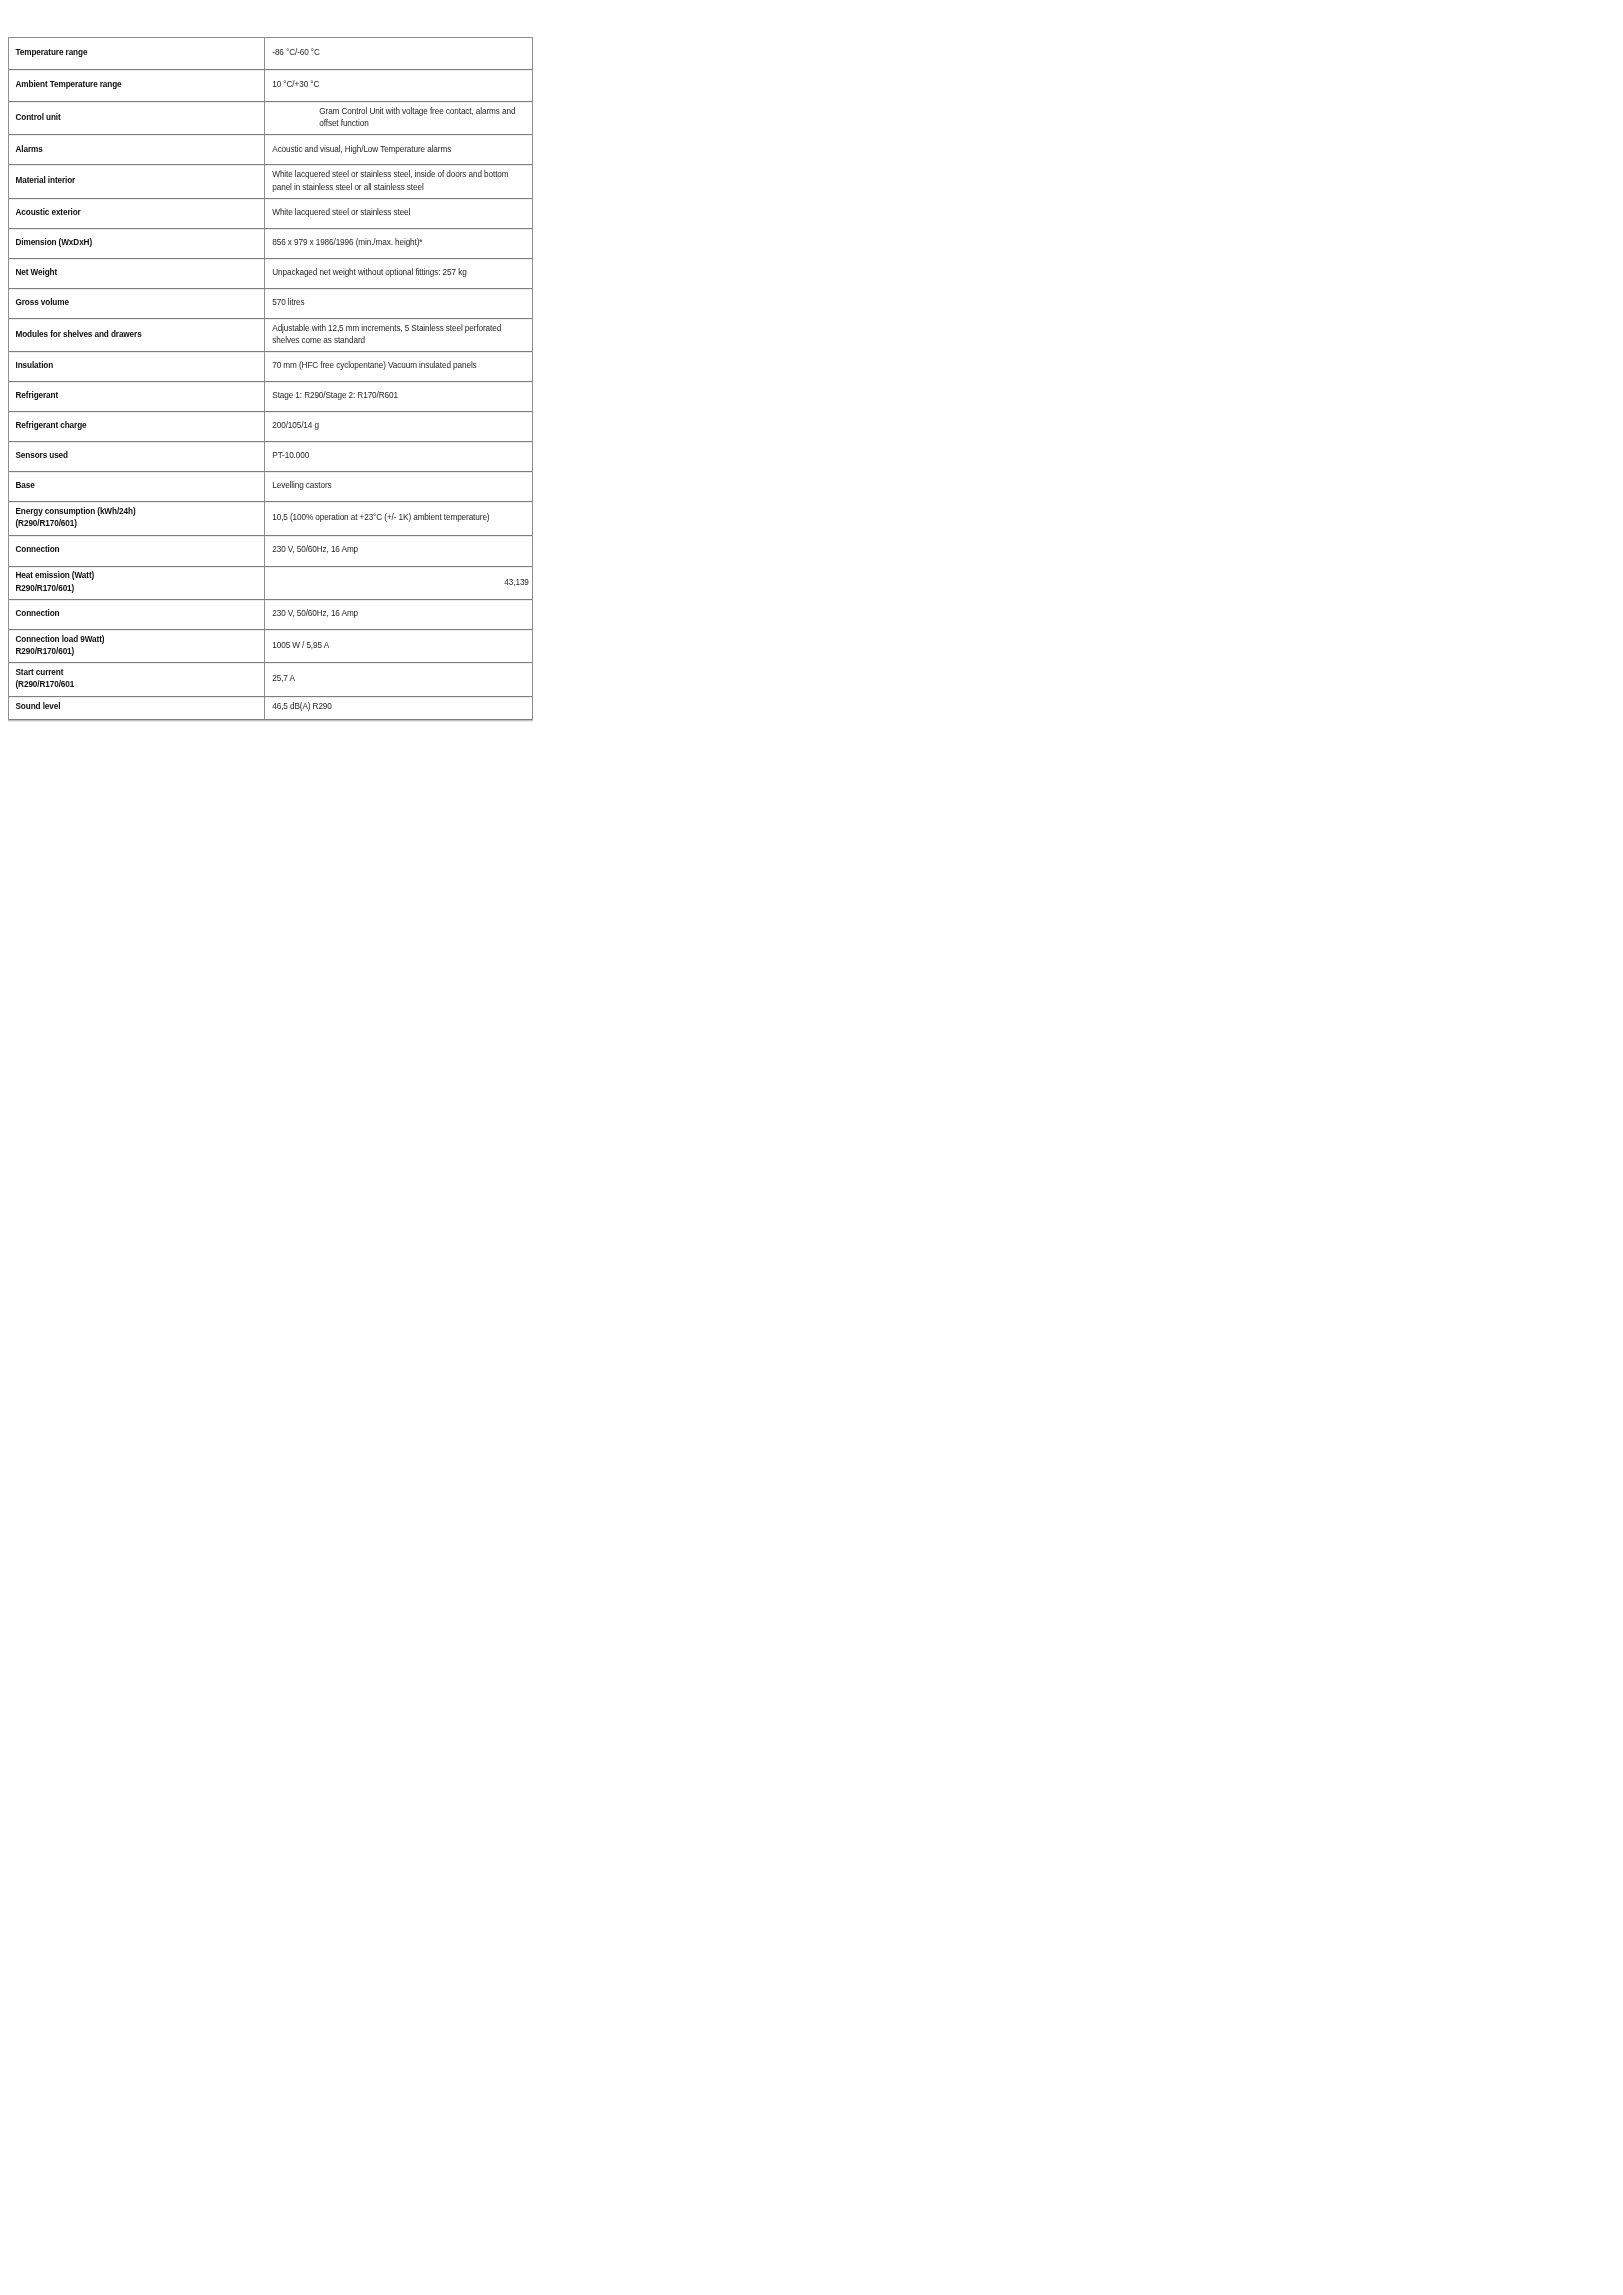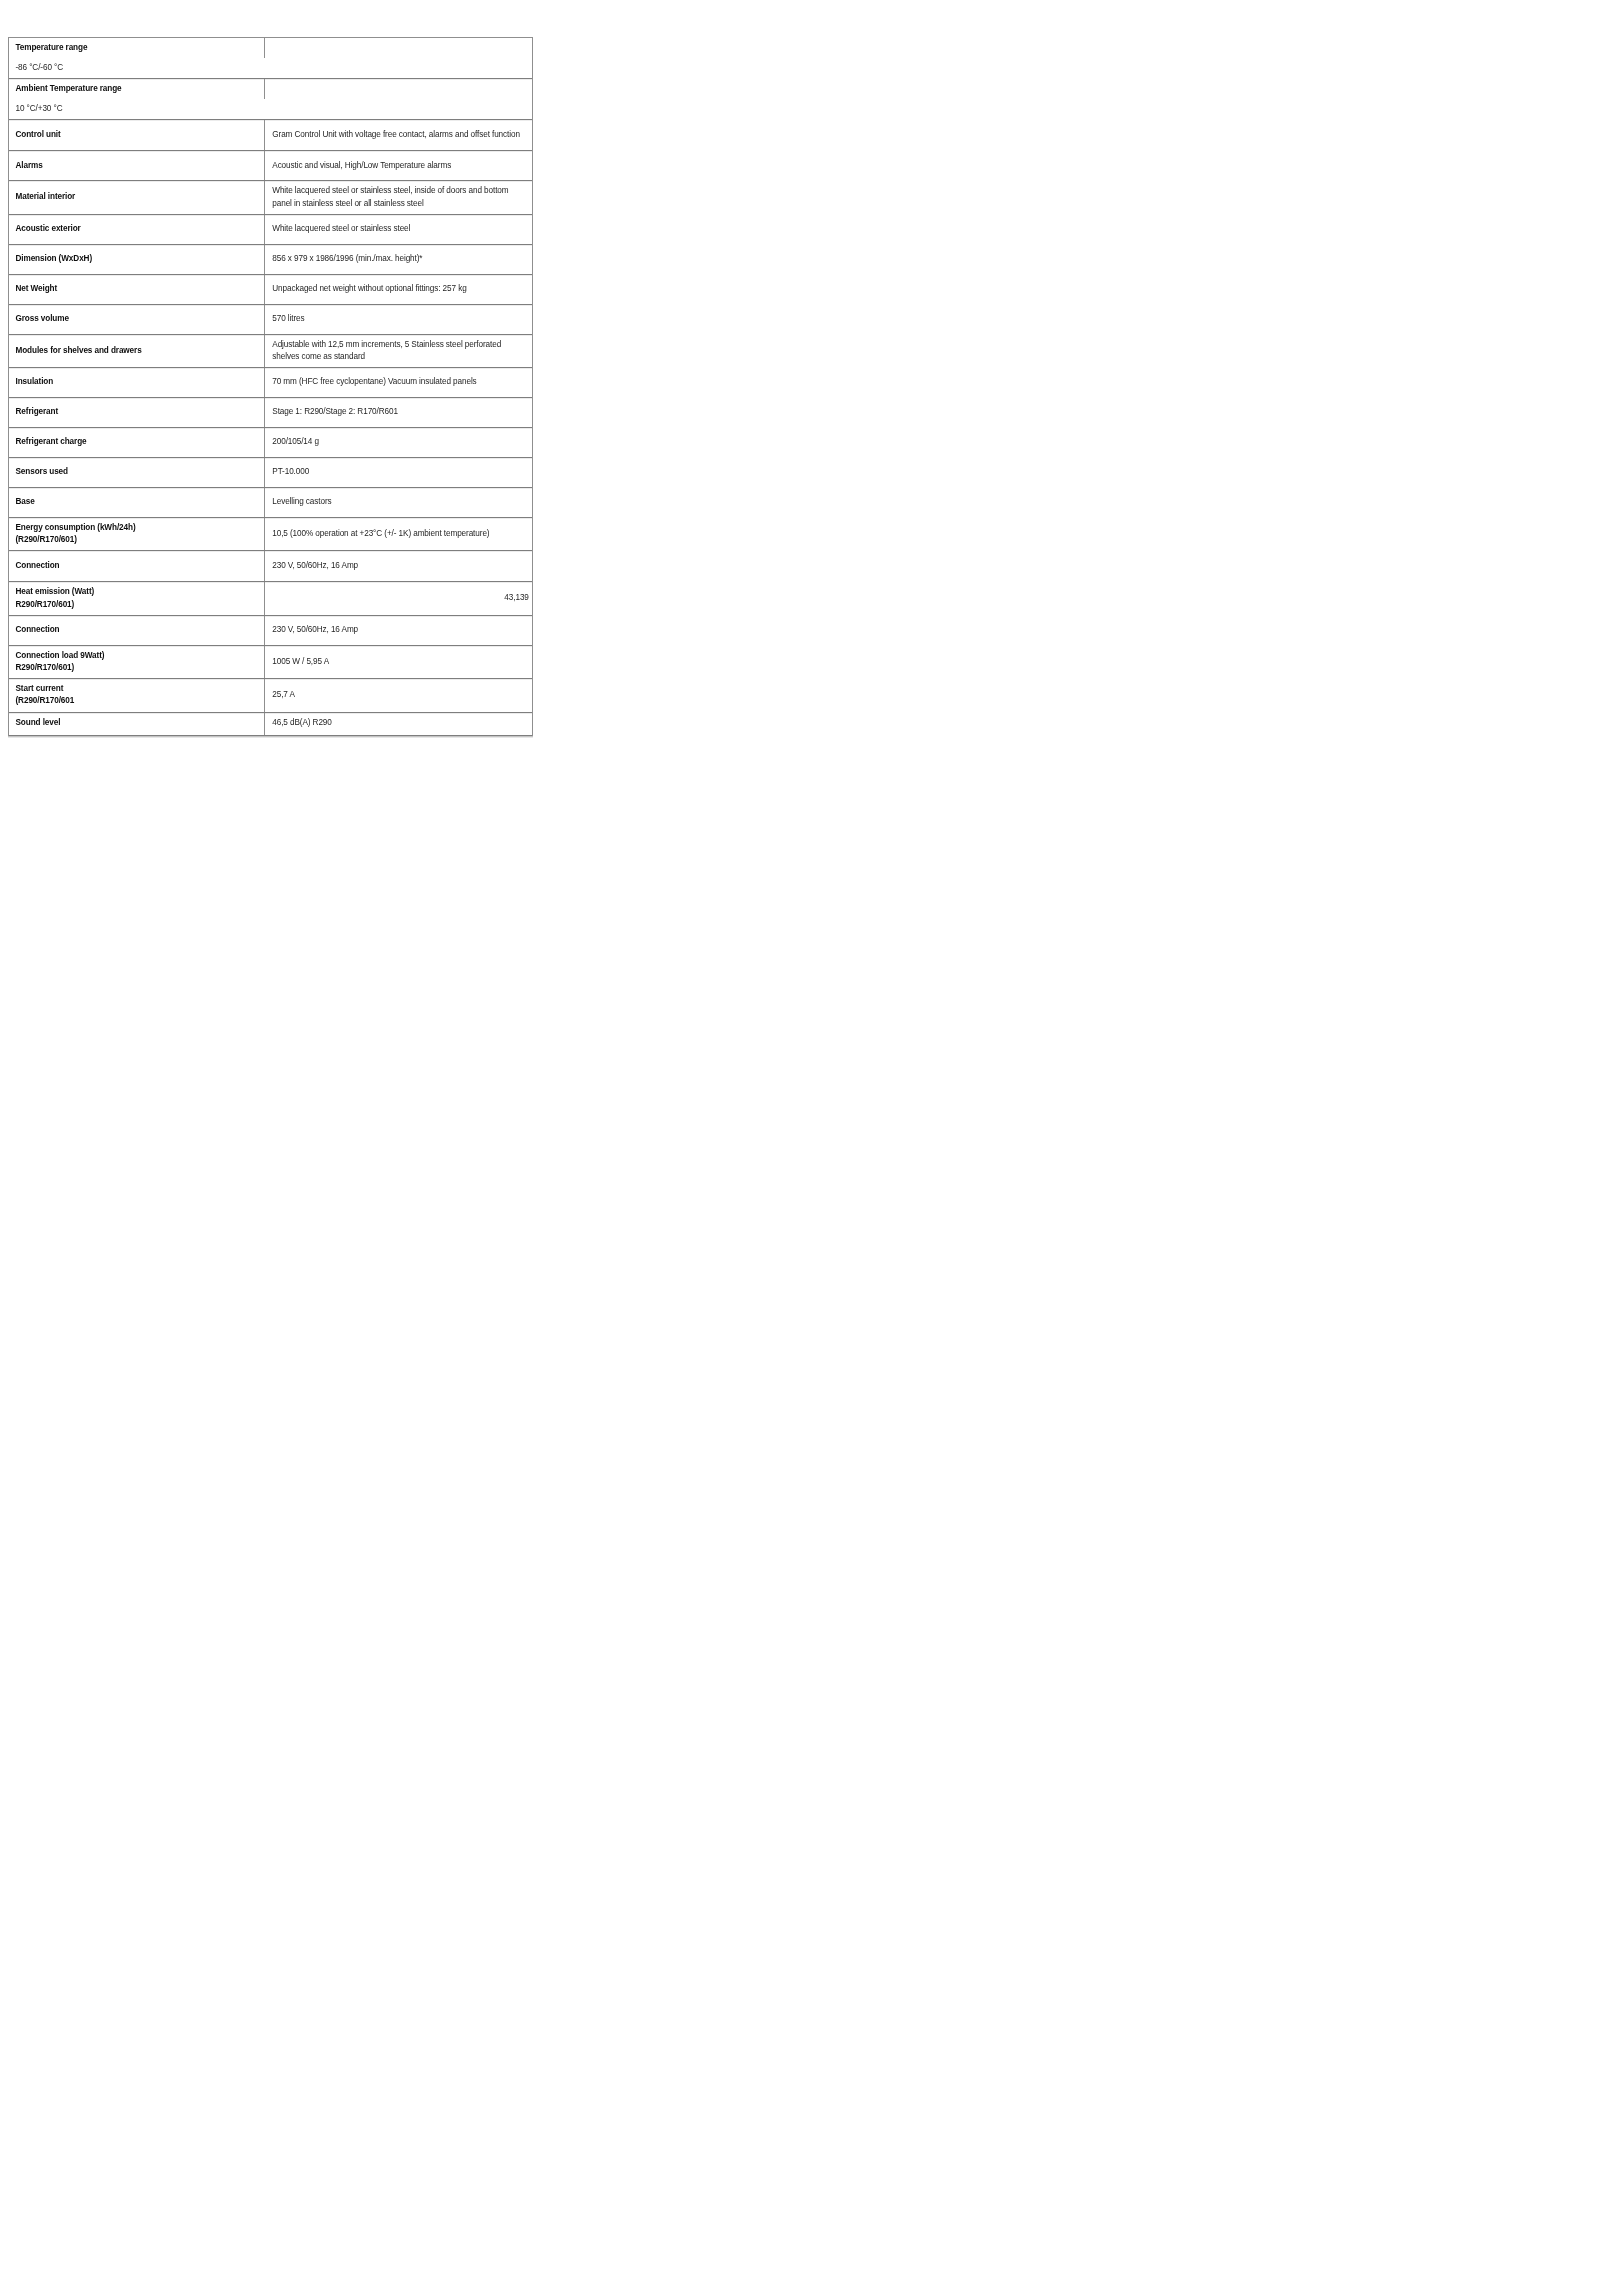--- a/index.html
+++ b/index.html
@@ -31,22 +31,22 @@
     background: #ffffff;
   }
   .spec-row {
     display: flex;
     align-items: stretch;
     min-height: 30px;
     border-bottom: 1px solid #7e7e7e;
     box-shadow: 0 0.5px 0 #d8d8d8;
     box-sizing: border-box;
   }
-  .spec-row:nth-child(1), .spec-row:nth-child(2) { min-height: 32px; flex-direction: column; }
-  .spec-row:nth-child(3)  { min-height: 31px; }
+  .spec-row:nth-child(1), .spec-row:nth-child(2) { min-height: 32px; }
+  .spec-row:nth-child(3)  { min-height: 31px; gap: 47px; }
   .spec-row:nth-child(17) { min-height: 31px; }
   .spec-row:nth-child(22) { min-height: 31px; }
   .spec-row:last-child    { min-height: 23px; box-shadow: none; }
   .cell {
     display: flex;
     align-items: center;
     box-sizing: border-box;
     padding: 3.9px 6.8px;
   }
   .cell-label {

